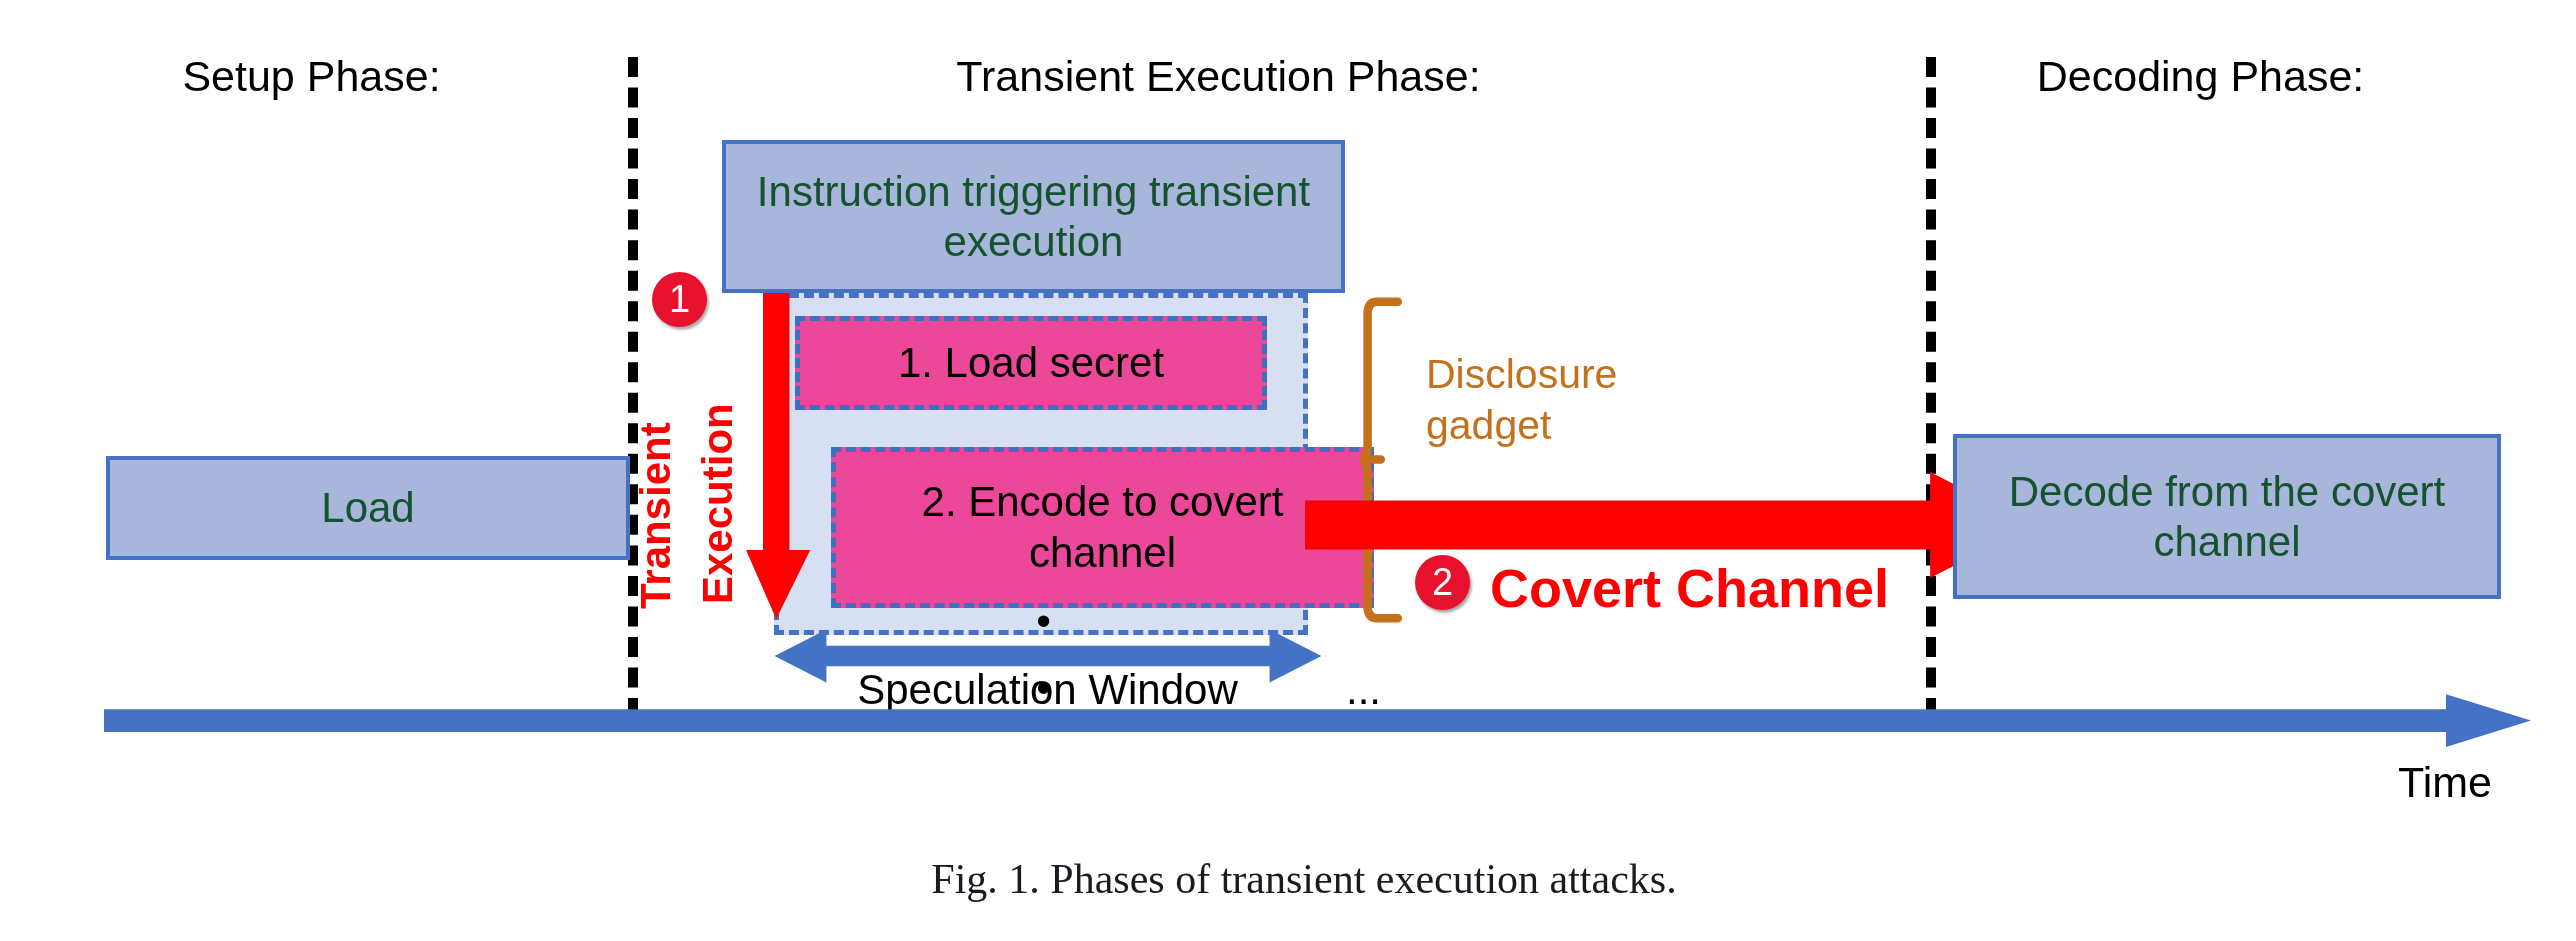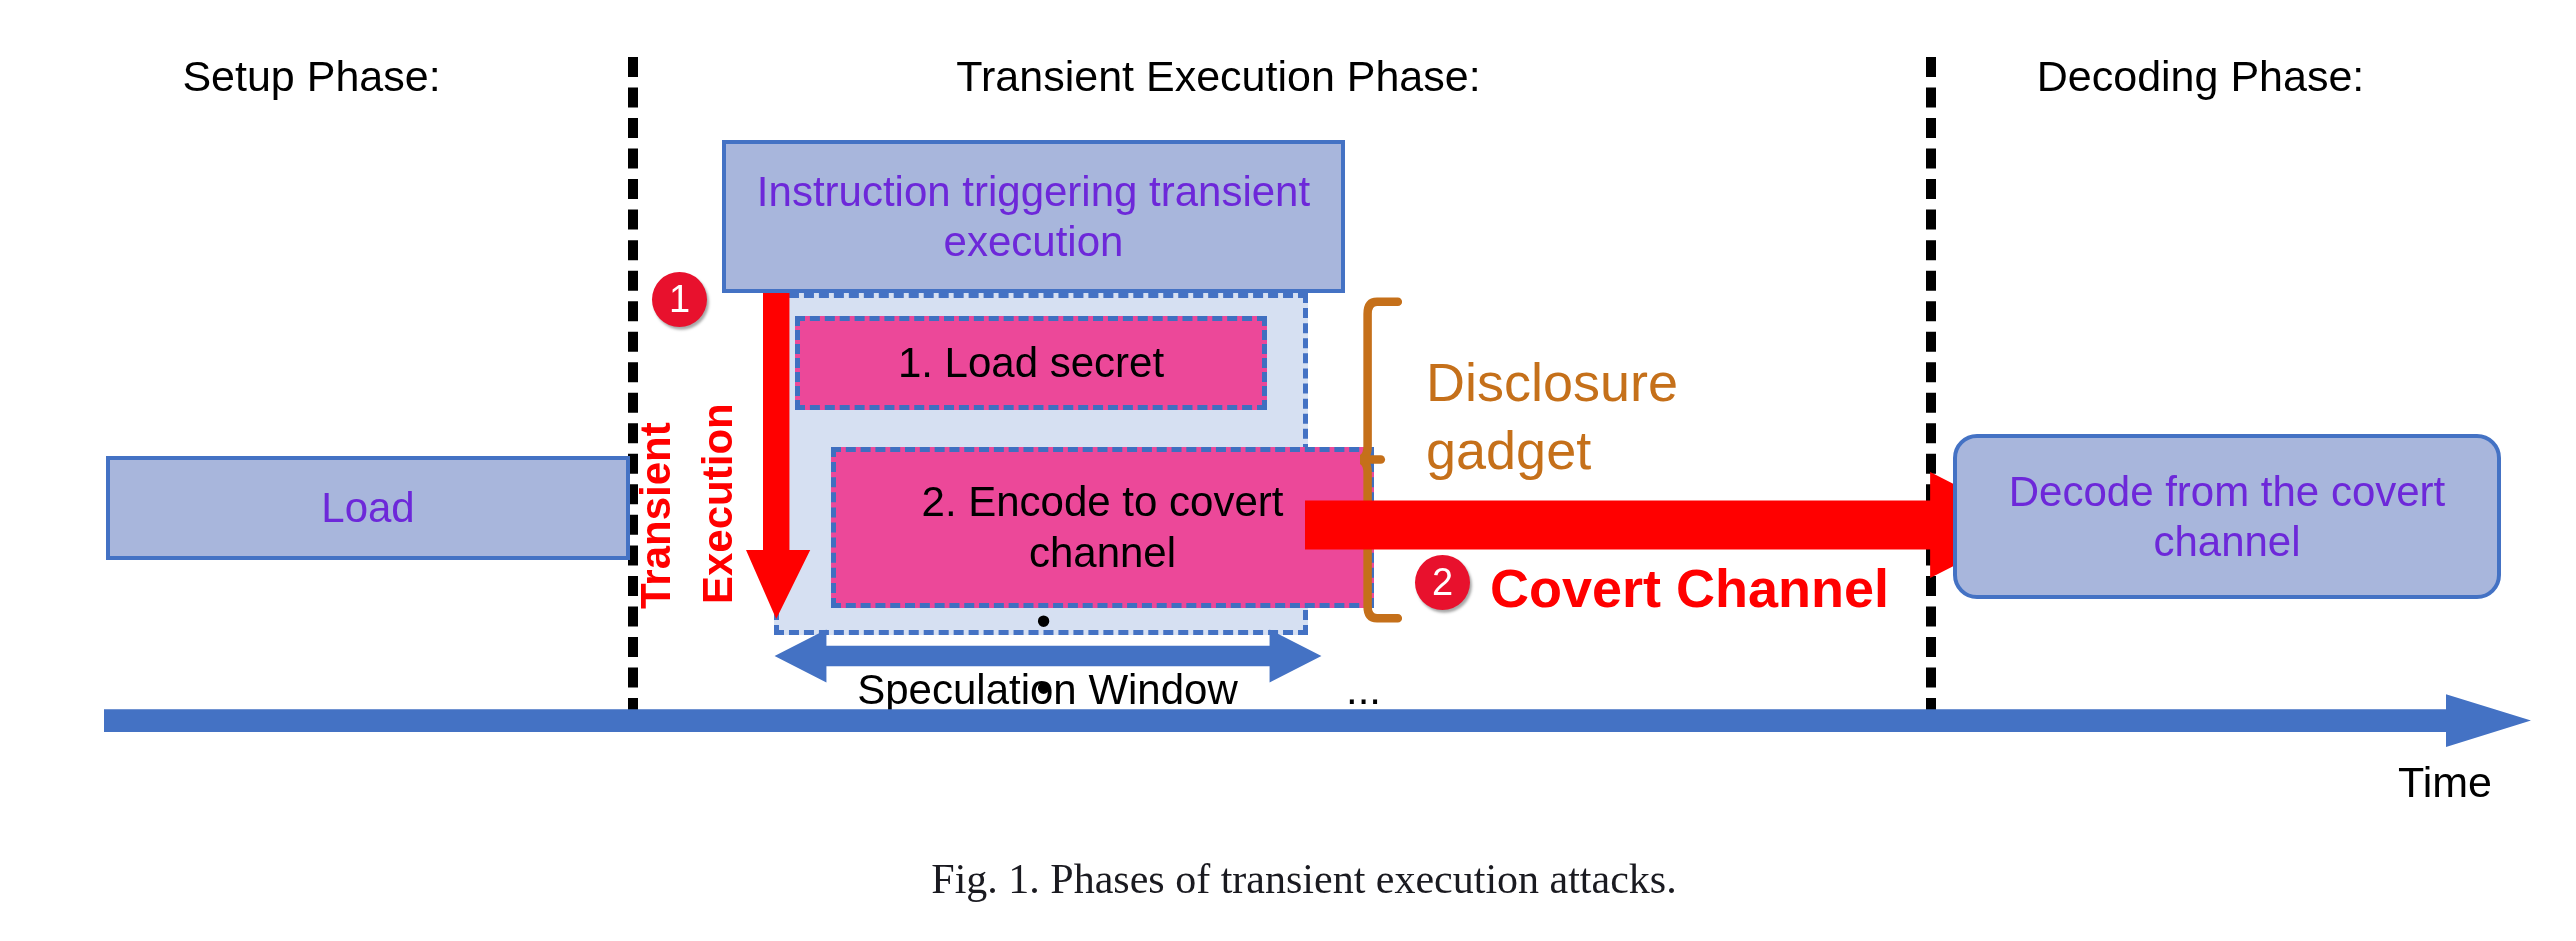--- a/index.html
+++ b/index.html
@@ -34,21 +34,21 @@
 
   
   .blue-box {
     background: #A8B6DC;
     border: 4.7px solid #4472C4;
     box-sizing: border-box;
     display: flex;
     align-items: center;
     justify-content: center;
     text-align: center;
-    color: #6d28d9;
+    color: #14532d;
     font-size: 42px;
     line-height: 1.18;
   }
 
   
   .spec-container {
     background: #D6E0F2;
     border: 5.7px dashed #4472C4;
     box-sizing: border-box;
   }
@@ -96,21 +96,21 @@
     align-items: center;
     justify-content: center;
     font-size: 38px;
     font-weight: 500;
     box-shadow: 1.9px 2.8px 2.8px rgba(0,0,0,0.35);
   }
 
   
   .orange-text {
     color: #C5701A;
-    font-size: 54px;
+    font-size: 41px;
     line-height: 1.25;
     white-space: pre-line;
   }
 
   .covert-label {
     color: #FF0000;
     font-weight: bold;
     font-size: 54px;
     white-space: nowrap;
   }
@@ -211,21 +211,21 @@
   <svg class="abs" style="left:1305px; top:472px;" width="729" height="106" viewBox="0 0 772 112">
     <path d="M 0 30 L 662 30 L 662 0 L 772 56 L 662 112 L 662 82 L 0 82 Z" fill="#FF0000"></path>
   </svg>
 
   <div class="abs badge" style="left:1415px; top:555px; width:55px; height:55px;">
     <span>2</span>
   </div>
 
   <div class="abs covert-label" style="left:1490px; top:557px;">Covert Channel</div>
 
-  <div class="abs blue-box" style="left:1953px; top:434px; width:548px; height:165px; padding:0 19px;border-radius:24px;">
+  <div class="abs blue-box" style="left:1953px; top:434px; width:548px; height:165px; padding:0 19px;">
     <span>Decode from the covert channel</span>
   </div>
 
   <svg class="abs" style="left:104px; top:694px;" width="2427" height="57" viewBox="0 0 2570 60">
     <path d="M 0 16 L 2480 16 L 2480 0 L 2570 28 L 2480 56 L 2480 40 L 0 40 Z" fill="#4472C4"></path>
   </svg>
 
   <div class="abs time-label" style="left:2398px; top:758px;">Time</div>
 
   <div class="abs caption" style="left:16px; top:855px;">Fig. 1.  Phases of transient execution attacks.</div>

